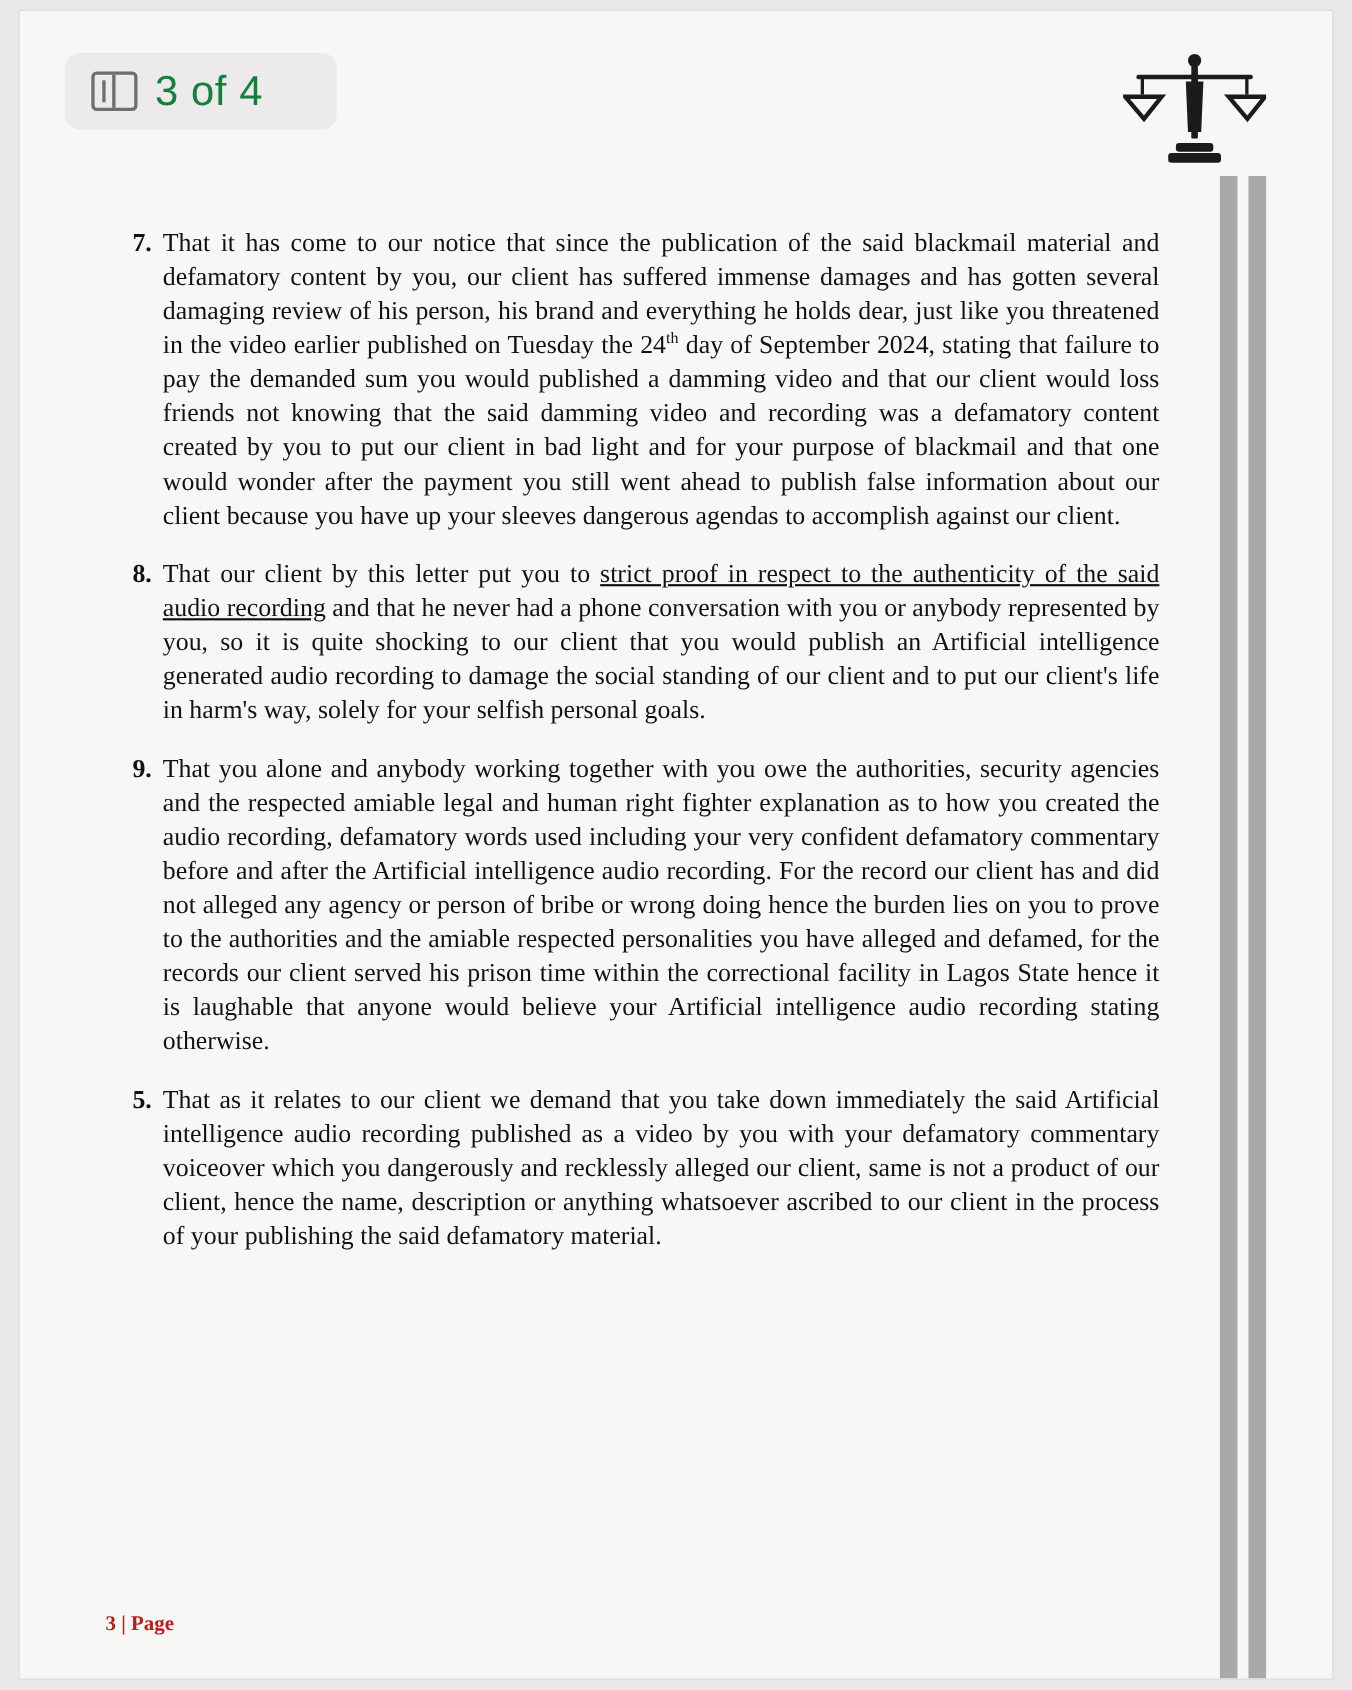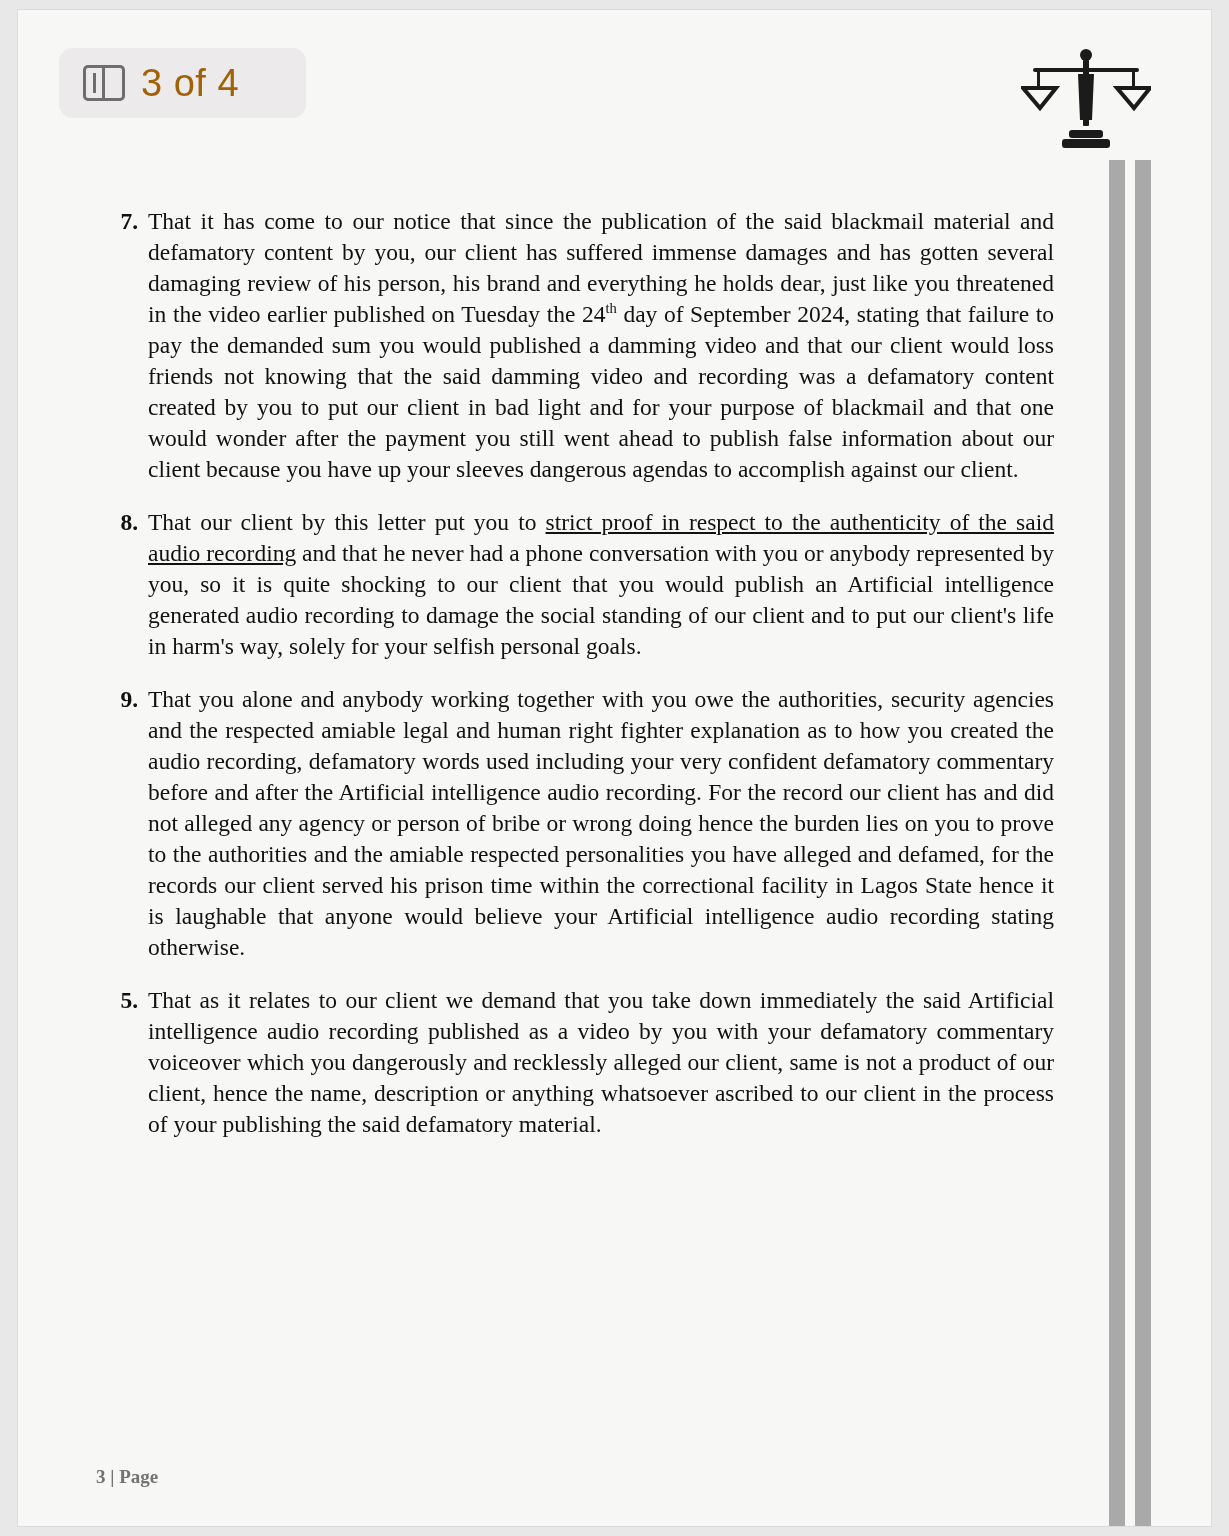--- a/index.html
+++ b/index.html
@@ -64,21 +64,21 @@
     position: absolute;
     left: 16px;
     top: 0px;
     width: 3px;
     height: 30px;
     background: #6e6e6e;
   }
   .pill-text {
     font-family: "Liberation Sans", sans-serif;
     font-size: 38px;
-    color: #a16207;
+    color: #15803d;
     letter-spacing: 0.5px;
     line-height: 1;
   }
 
   
   .logo {
     position: absolute;
     right: 60px;
     top: 34px;
     width: 130px;
@@ -131,21 +131,21 @@
   .para b { font-weight: normal; }
   .para u { text-decoration: underline; }
   sup { font-size: 0.62em; vertical-align: super; }
 
   .footer {
     position: absolute;
     left: 78px;
     bottom: 38px;
     font-size: 19px;
     font-weight: bold;
-    color: #737373;
+    color: #b91c1c;
     font-family: "Liberation Serif", serif;
   }
 </style>
 </head>
 <body>
 
 <div class="page">
 
   <div class="page-pill">
     <span class="pill-icon"></span>

